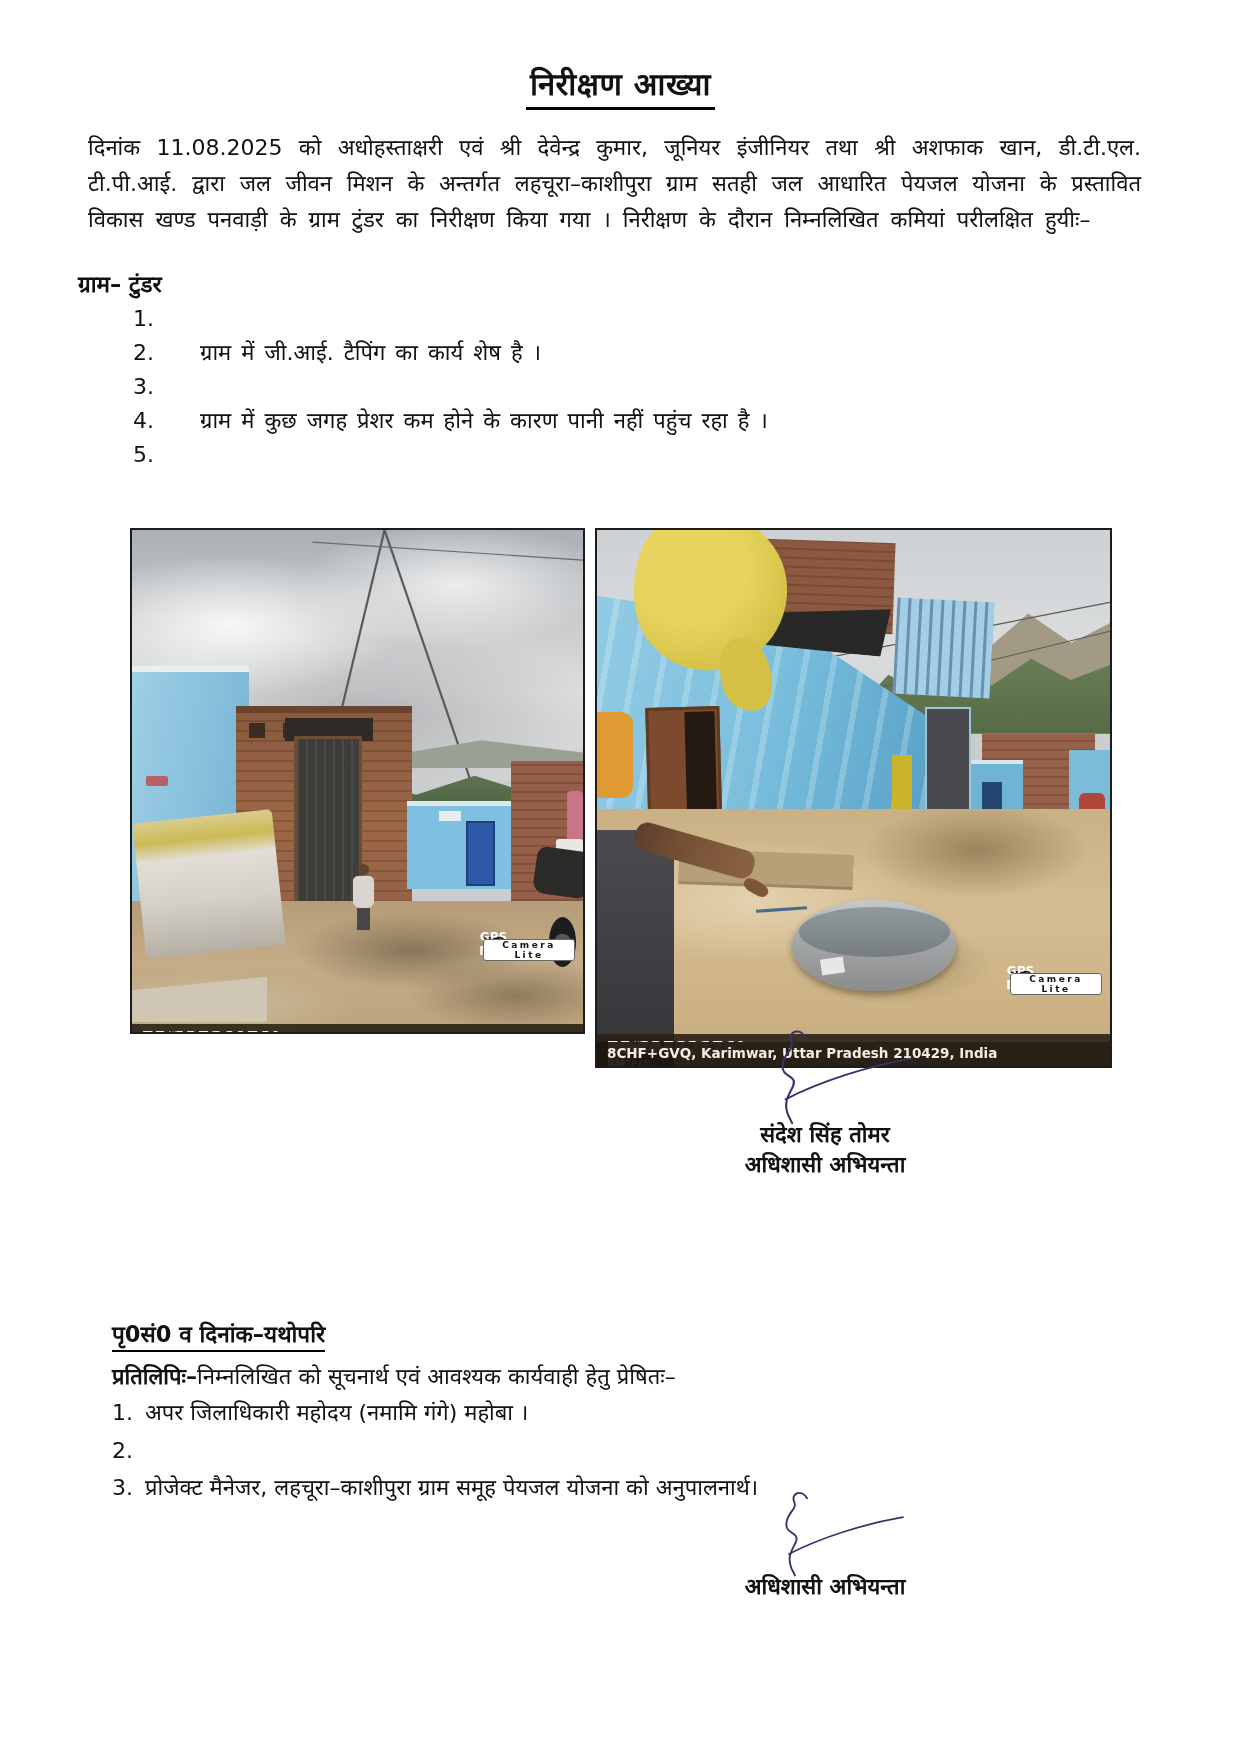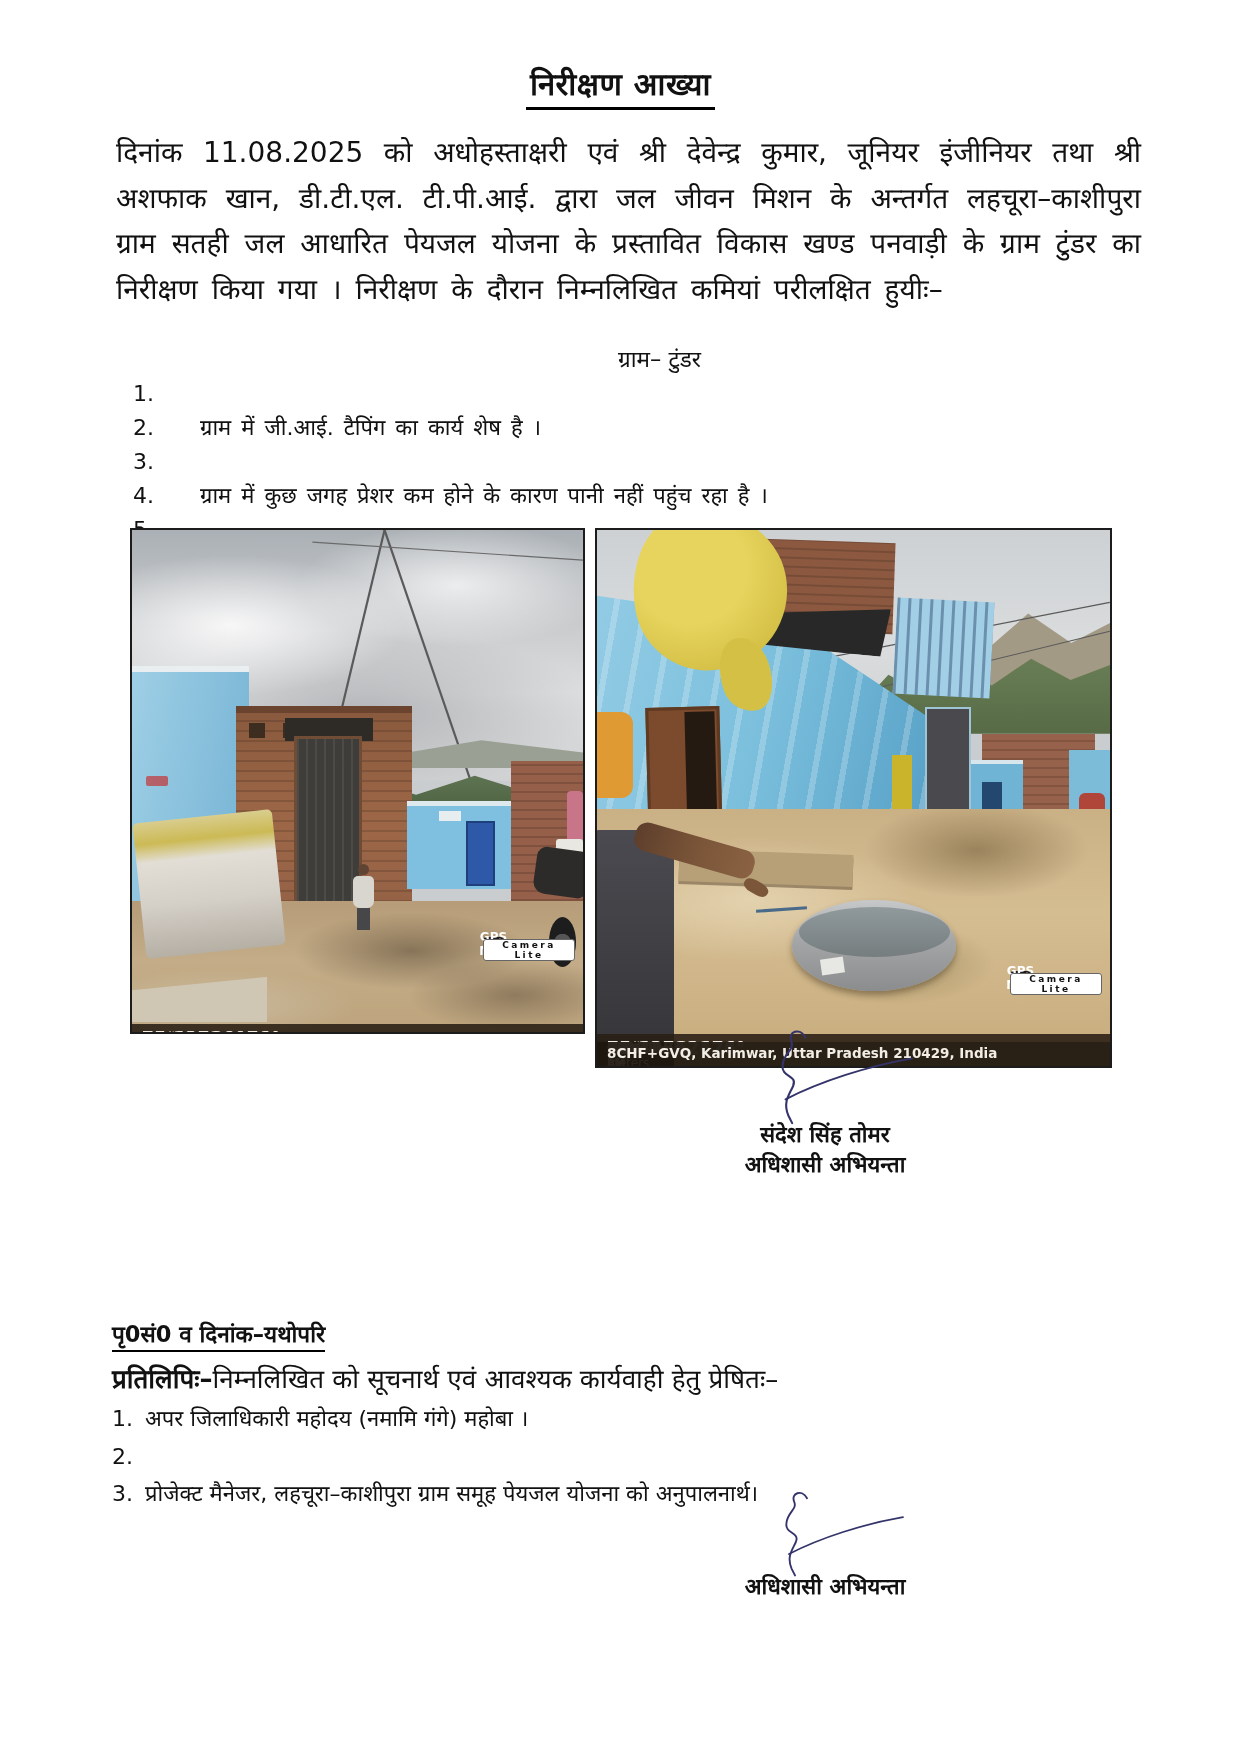--- a/index.html
+++ b/index.html
@@ -2,22 +2,22 @@
 <html><head>
 <meta charset="utf-8">
 <style>
   * { box-sizing: border-box; margin: 0; padding: 0; }
   body { background:#ffffff; font-family:"DejaVu Sans","Liberation Sans",sans-serif; }
   .page { position:relative; width:1241px; height:1755px; background:#ffffff; overflow:hidden; color:#111; }
 
   
   .title-wrap { text-align:center; padding-top:62px; }
   .doc-title { display:inline-block; font-size:31px; font-weight:bold; border-bottom:3px solid #000; padding:0 4px 3px; letter-spacing:0.5px; }
-  .intro { margin:20px 100px 0 116px; font-size:28px; line-height:1.63; text-align:justify; word-spacing:5px; }
-  .village-heading { margin:30px 0 4px 78px; font-size:22.5px; font-weight:normal;text-align:center; }
+  .intro { margin:20px 100px 0 88px; font-size:22px; line-height:1.63; text-align:justify; word-spacing:5px; }
+  .village-heading { margin:30px 0 4px 78px; font-size:22.5px; font-weight:bold; }
   .findings { margin-left:133px; }
   .finding { display:flex; font-size:22px; line-height:1.32; margin-top:5px; }
   .finding .num { width:67px; flex:0 0 67px; }
   .finding .txt { word-spacing:3px; }
 
   
   .photo-row { position:absolute; top:528px; left:130px; display:flex; gap:10px; }
   .photo { position:relative; overflow:hidden; border:2px solid #1c1c1c; background:#c9cdd0; }
   .photo.left  { width:455px; height:506px; }
   .photo.right { width:517px; height:540px; }
@@ -134,21 +134,21 @@
   
   .sig-block { position:absolute; width:220px; text-align:center; }
   .sig-block svg { display:block; margin:0 auto -6px; }
   .sig-name, .sig-title { font-size:22px; font-weight:bold; line-height:1.35; }
   #sig1 { left:715px; top:1026px; }
   #sig2 { left:715px; top:1488px; }
 
   
   .footer { position:absolute; left:112px; top:1318px; width:1045px; }
   .ref-line { display:inline-block; font-size:22.5px; font-weight:bold; border-bottom:2px solid #000; padding-bottom:1px; }
-  .copy-line { margin-top:8px; font-size:26px; }
+  .copy-line { margin-top:8px; font-size:22px; }
   .copy-line .b { font-weight:bold; }
   .recipients { margin-top:6px; }
   .recipient { display:flex; font-size:22px; margin-top:9px; line-height:1.3; }
   .recipient .num { width:33px; flex:0 0 33px; }
 </style>
 </head>
 <body>
 
 <div class="page">
 

